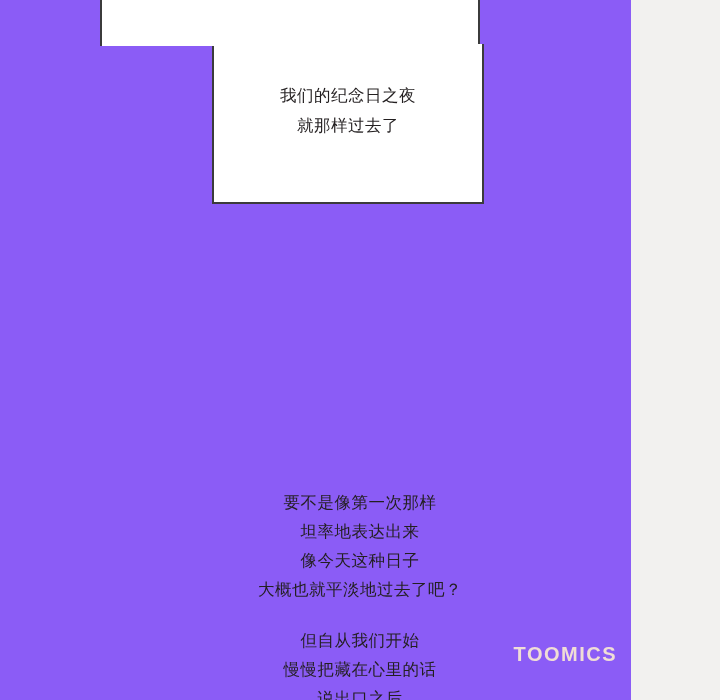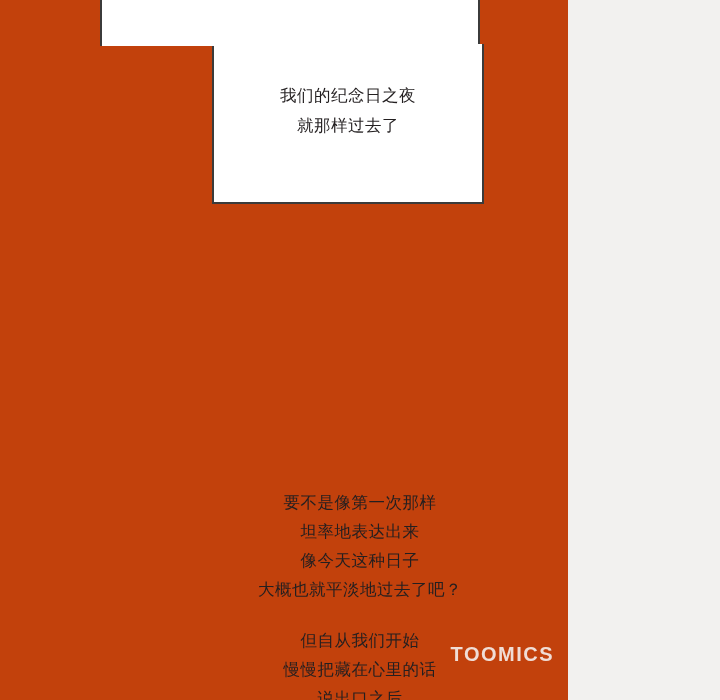--- a/index.html
+++ b/index.html
@@ -10,23 +10,23 @@
     width: 720px;
     height: 700px;
     background: #f2f1ef;
     font-family: "Liberation Sans", sans-serif;
     overflow: hidden;
     position: relative;
   }
 
   .page {
     position: relative;
-    width: 568px;
+    width: 631px;
     height: 700px;
-    background: #c2410c;
+    background: #8b5cf6;
   }
 
   
   .panel-box {
     position: absolute;
     box-sizing: border-box;
     background: #ffffff;
     border: 2px solid #3b3b3b;
   }
 

